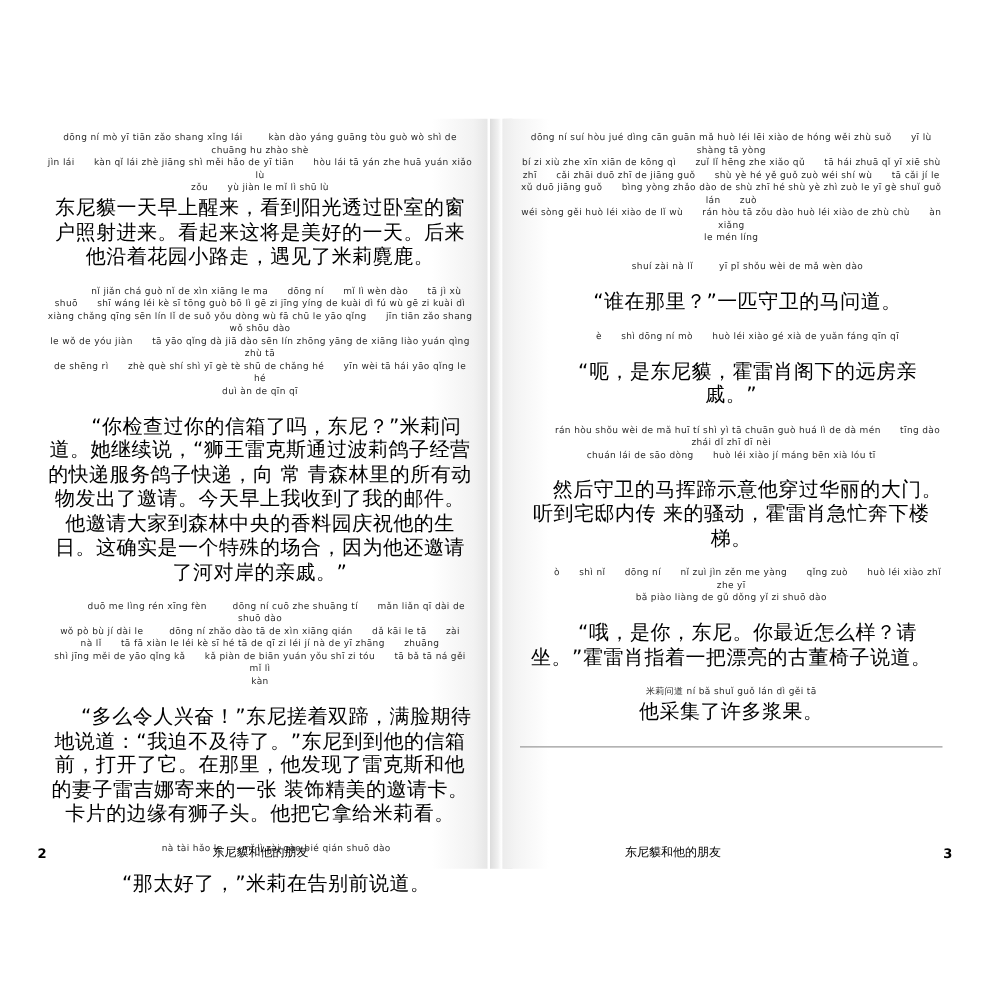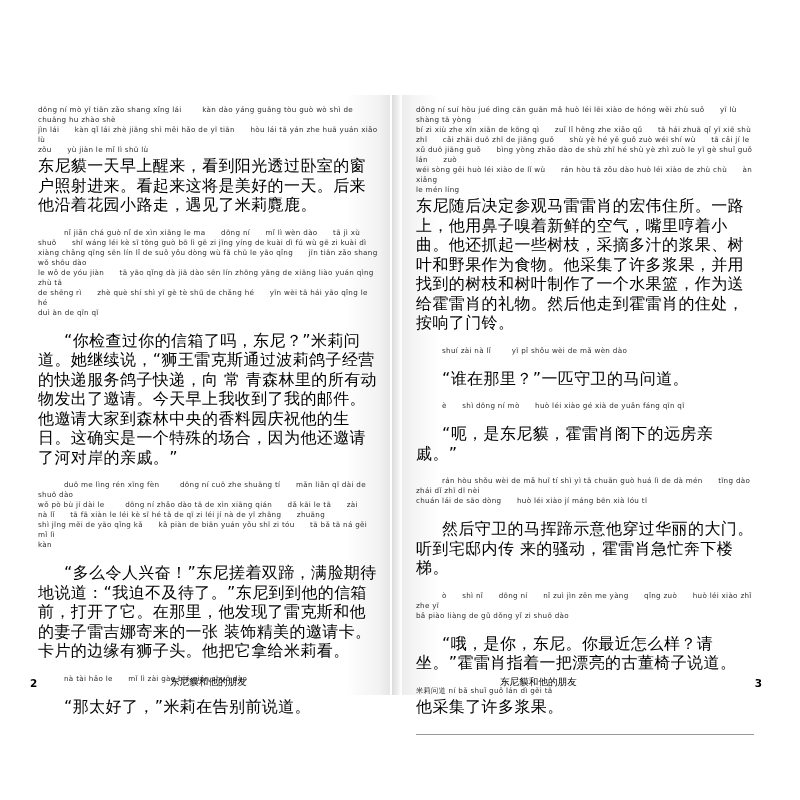--- a/index.html
+++ b/index.html
@@ -21,20 +21,21 @@
     height: 800px;
     background: #ffffff;
   }
   
   .page {
     position: absolute;
     top: 95px;
     width: 370px;
     height: 600px;
     box-sizing: border-box;
+    text-align: center;
   }
   .page-left {
     left: 20px;
     padding: 10px 12px 0 18px;
     background: linear-gradient(to right, #ffffff 0%, #ffffff 88%, #f2f2f2 97%, #e6e6e6 100%);
   }
   .page-right {
     left: 402px;
     padding: 10px 18px 0 14px;
     background: linear-gradient(to left, #ffffff 0%, #ffffff 90%, #f4f4f4 97%, #ececec 100%);
@@ -169,21 +170,20 @@
 
   <div class="page page-right">
 
     <div class="para">
       <div class="pinyin">dōng ní suí hòu jué dìng cān guān mǎ huò léi lēi xiào de hóng wěi zhù suǒ      yī lù shàng tā yòng
 bí zi xiù zhe xīn xiān de kōng qì      zuǐ lǐ hēng zhe xiǎo qǔ      tā hái zhuā qǐ yī xiē shù
 zhī      cǎi zhāi duō zhī de jiāng guǒ      shù yè hé yě guǒ zuò wéi shí wù      tā cǎi jí le
 xǔ duō jiāng guǒ      bìng yòng zhǎo dào de shù zhī hé shù yè zhì zuò le yī gè shuǐ guǒ lán      zuò
 wéi sòng gěi huò léi xiào de lǐ wù      rán hòu tā zǒu dào huò léi xiào de zhù chù      àn xiǎng
 le mén líng</div>
-      <div class="hanzi">东尼随后决定参观马雷雷肖的宏伟住所。一路上，他用鼻子嗅着新鲜的空气，嘴里哼着小曲。他还抓起一些树枝，采摘多汁的浆果、树叶和野果作为食物。他采集了许多浆果，并用找到的树枝和树叶制作了一个水果篮，作为送给霍雷肖的礼物。然后他走到霍雷肖的住处，按响了门铃。</div>
     </div>
 
     <div class="para indent">
       <div class="pinyin">shuí zài nà lǐ        yī pǐ shǒu wèi de mǎ wèn dào</div>
       <div class="hanzi">“谁在那里？”一匹守卫的马问道。</div>
     </div>
 
     <div class="para indent">
       <div class="pinyin">è      shì dōng ní mò      huò léi xiào gé xià de yuǎn fáng qīn qī</div>
       <div class="hanzi">“呃，是东尼貘，霍雷肖阁下的远房亲戚。”</div>

